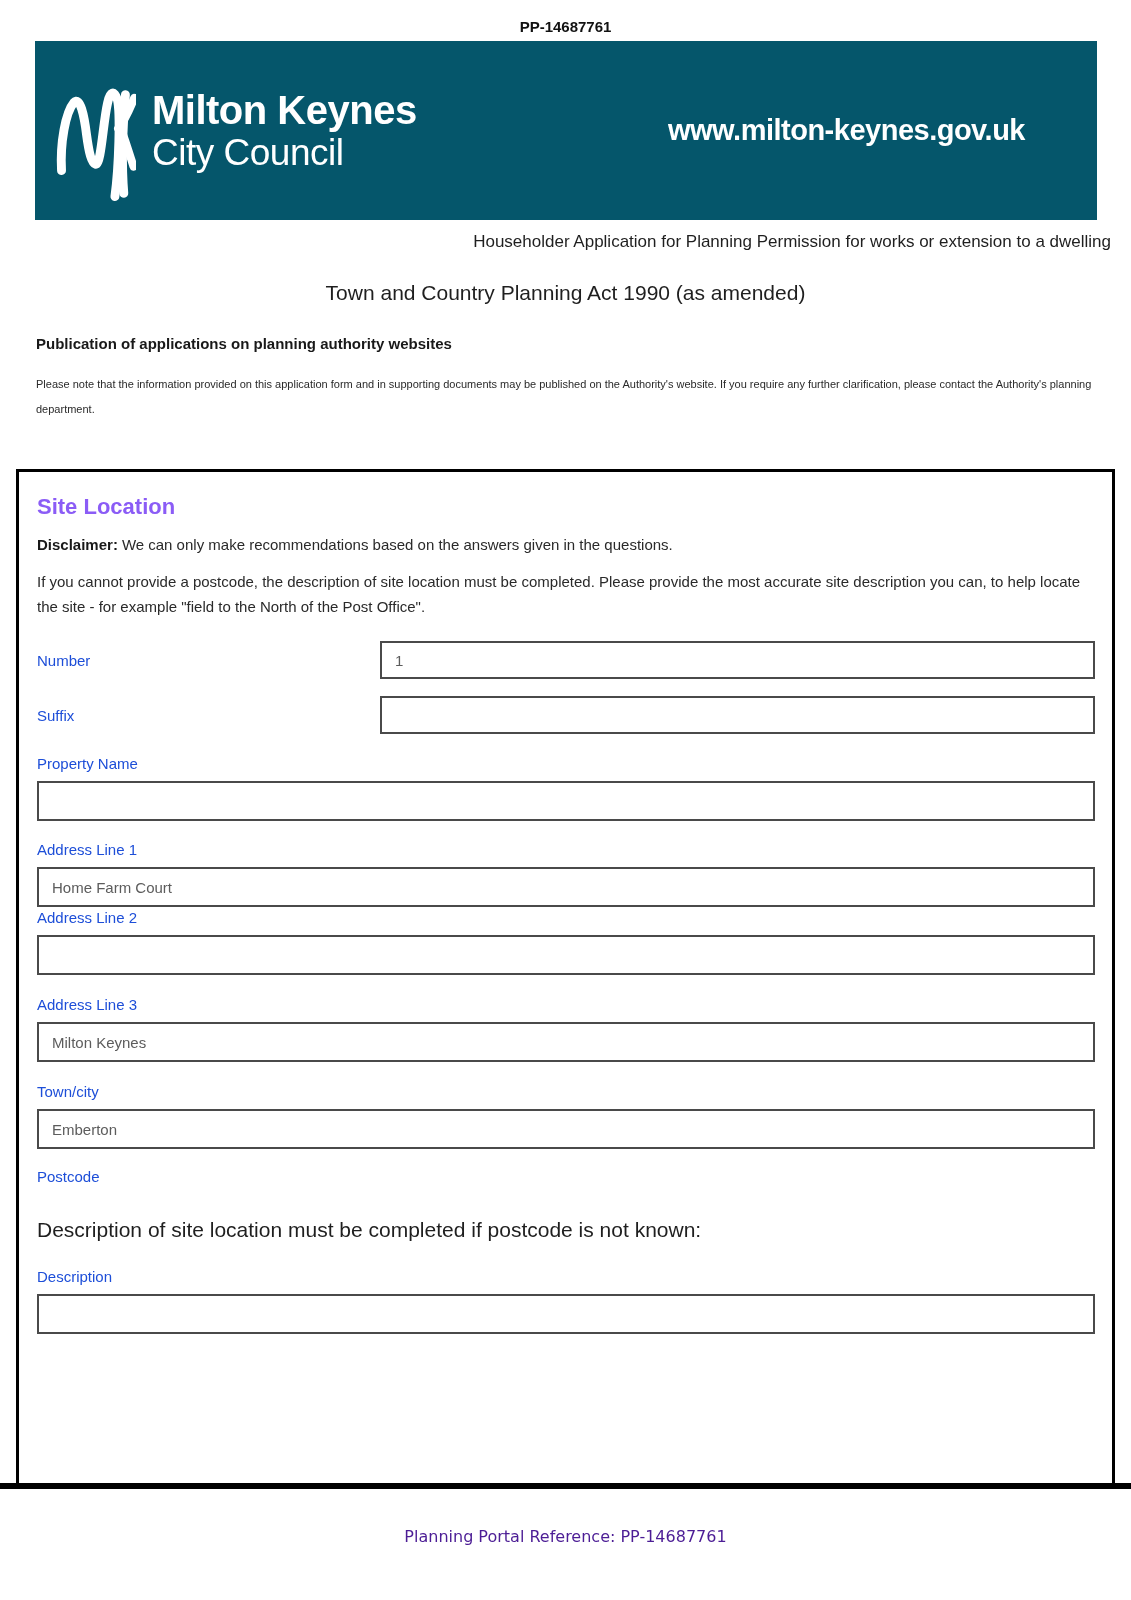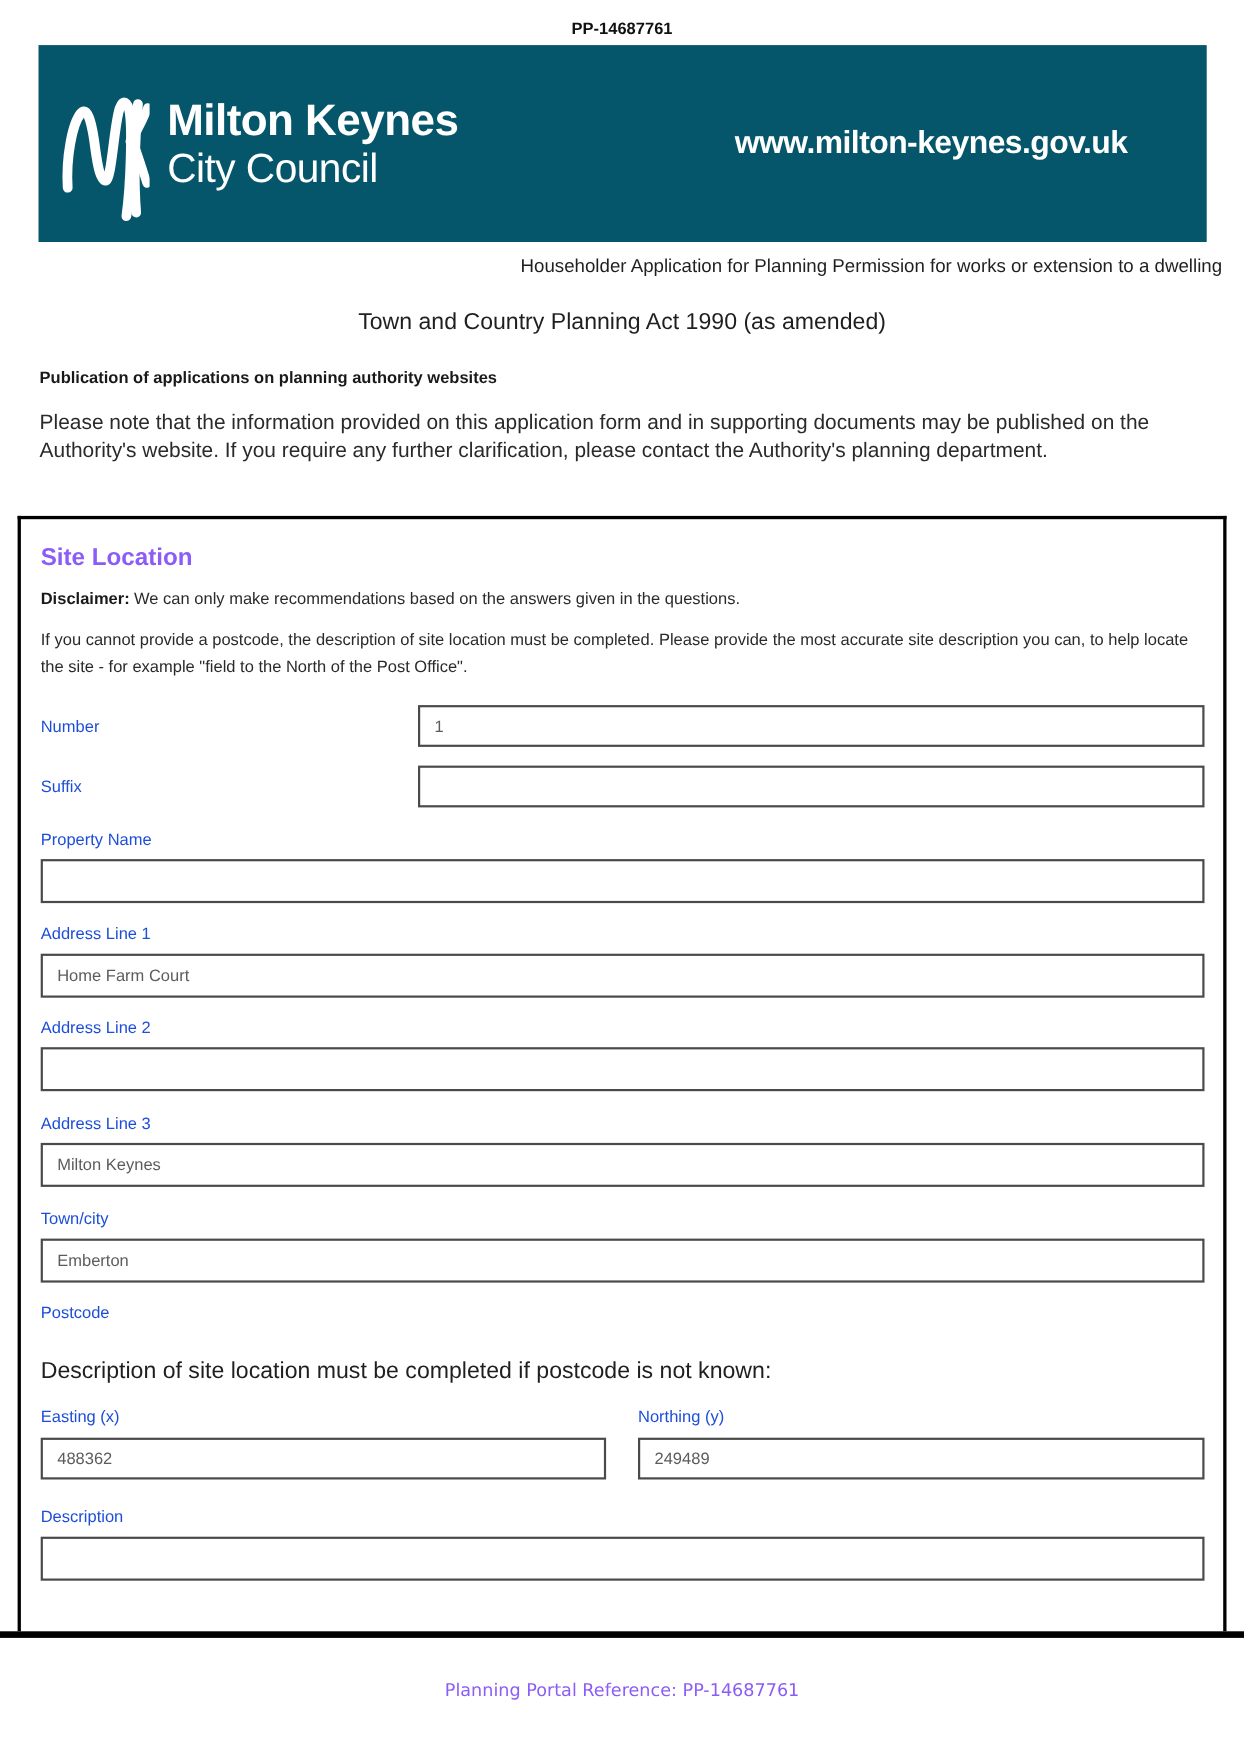--- a/index.html
+++ b/index.html
@@ -33,21 +33,21 @@
   .logo svg { display: block; margin-top: 14px; }
   .logo-text { color: #fff; }
   .logo-line1 { font-size: 40px; font-weight: bold; line-height: 44px; letter-spacing: -0.5px; }
   .logo-line2 { font-size: 37px; line-height: 42px; letter-spacing: -0.5px; }
   .website { color: #fff; font-size: 29px; font-weight: bold; letter-spacing: -0.5px; }
 
   .title    { margin: 12px 20px 0; text-align: right; font-size: 17px; color: #1f1f1f; }
   .subtitle { margin: 29px 20px 0; text-align: center; font-size: 21px; color: #1f1f1f; }
 
   .pub-heading { margin: 30px 36px 0; font-size: 15px; font-weight: bold; color: #191919; }
-  .pub-body    { margin: 20px 36px 0; font-size: 19px; line-height: 25px; color: #2a2a2a; }
+  .pub-body    { margin: 20px 36px 0; font-size: 11px; line-height: 25px; color: #2a2a2a; }
 
   .section-box {
     margin: 47px 16px 0;
     height: 1014px;
     border: 3px solid #000;
     border-bottom: none;
     padding: 0 17px 0 18px;
     overflow: hidden;
   }
   .section-title { margin: 22px 0 0; font-size: 22px; font-weight: bold; color: #8b5cf6; }
@@ -69,21 +69,21 @@
 
   .inline-row { margin-top: 22px; display: flex; align-items: center; }
   .inline-row.suffix-row { margin-top: 17px; }
   .inline-row .lbl { width: 343px; flex: none; }
   .inline-row .txt { flex: 1; height: 38px; }
 
   .field { margin-top: 20px; }
   .field .lbl { display: block; }
   .field .txt { display: block; margin-top: 9px; width: 100%; height: 40px; }
   .field.f-pn  { margin-top: 21px; }
-  .field.f-al2 { margin-top: 19px; }
+  .field.f-al2 { margin-top: 2px; }
   .field.f-al3 { margin-top: 21px; }
   .field.f-town{ margin-top: 21px; }
   .field.f-pc  { margin-top: 19px; }
 
   .desc-heading { margin: 33px 0 0; font-size: 21px; font-weight: normal; color: #1f1f1f; }
 
   .twocol { margin-top: 21px; display: flex; gap: 29px; }
   .twocol .col-left  { width: 514px; flex: none; }
   .twocol .col-right { flex: 1; }
   .twocol .lbl { display: block; }
@@ -92,21 +92,21 @@
   .field.f-desc { margin-top: 26px; }
   textarea.txt { height: 90px; resize: none; padding-top: 8px; }
 
   .page-break { height: 6px; background: #000; }
 
   .footer {
     margin-top: 38px;
     text-align: center;
     font-family: "DejaVu Sans", sans-serif;
     font-size: 16px;
-    color: #8b5cf6;
+    color: #4c1d95;
   }
 </style>
 </head>
 <body>
 
 <div class="pp-ref">PP-14687761</div>
 
 <div class="header">
   <div class="logo">
     <span>
@@ -176,30 +176,20 @@
     <span class="lbl">Town/city</span>
     <input class="txt" type="text" value="Emberton" style="">
   </div>
 
   <div class="field f-pc">
     <span class="lbl">Postcode</span>
   </div>
 
   <div class="desc-heading">Description of site location must be completed if postcode is not known:</div>
 
-  <div class="twocol">
-    <div class="col-left">
-      <span class="lbl">Easting (x)</span>
-      <input class="txt" type="text" value="488362" style="">
-    </div>
-    <div class="col-right">
-      <span class="lbl">Northing (y)</span>
-      <input class="txt" type="text" value="249489" style="">
-    </div>
-  </div>
 
   <div class="field f-desc">
     <span class="lbl">Description</span>
     <textarea class="txt" style=""></textarea>
   </div>
 </div>
 
 <div class="page-break"></div>
 
 <div class="footer">Planning Portal Reference: PP-14687761</div>

